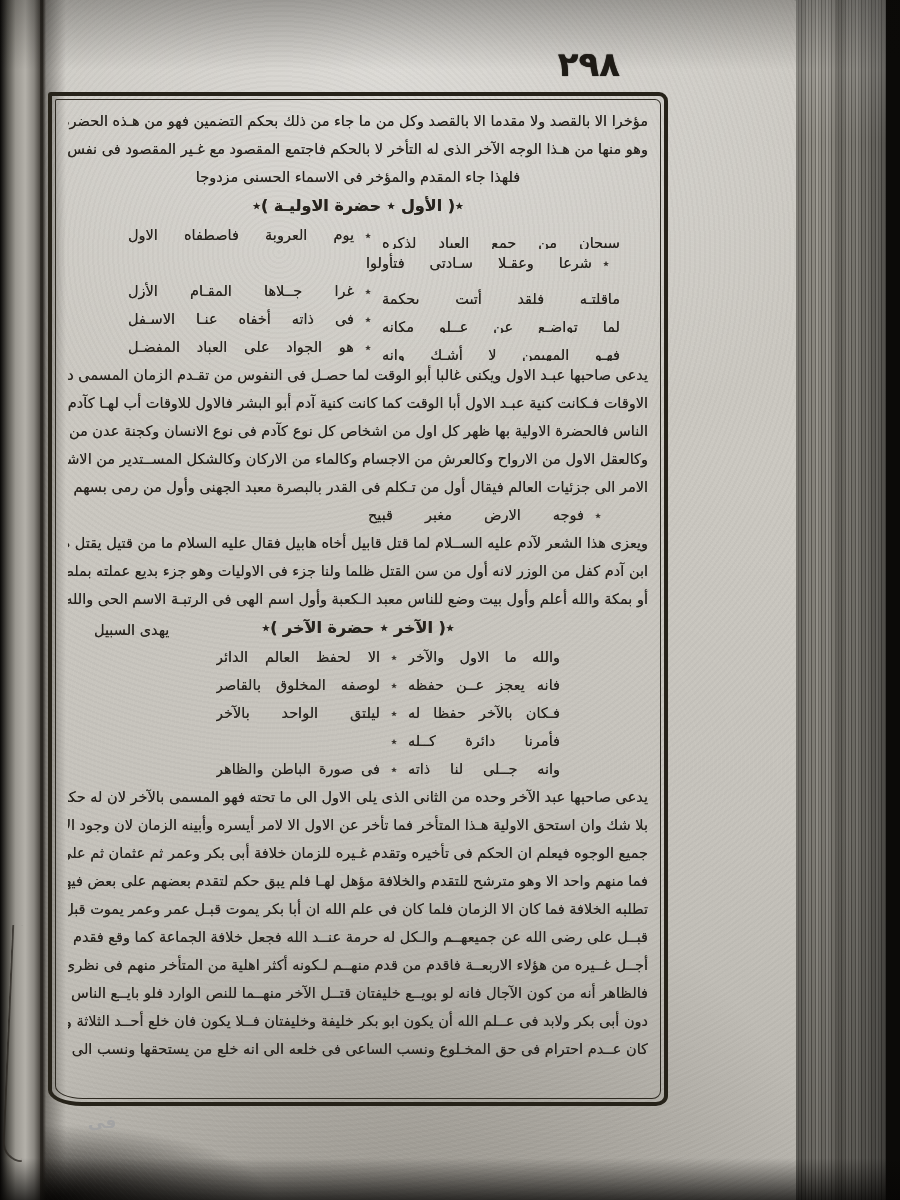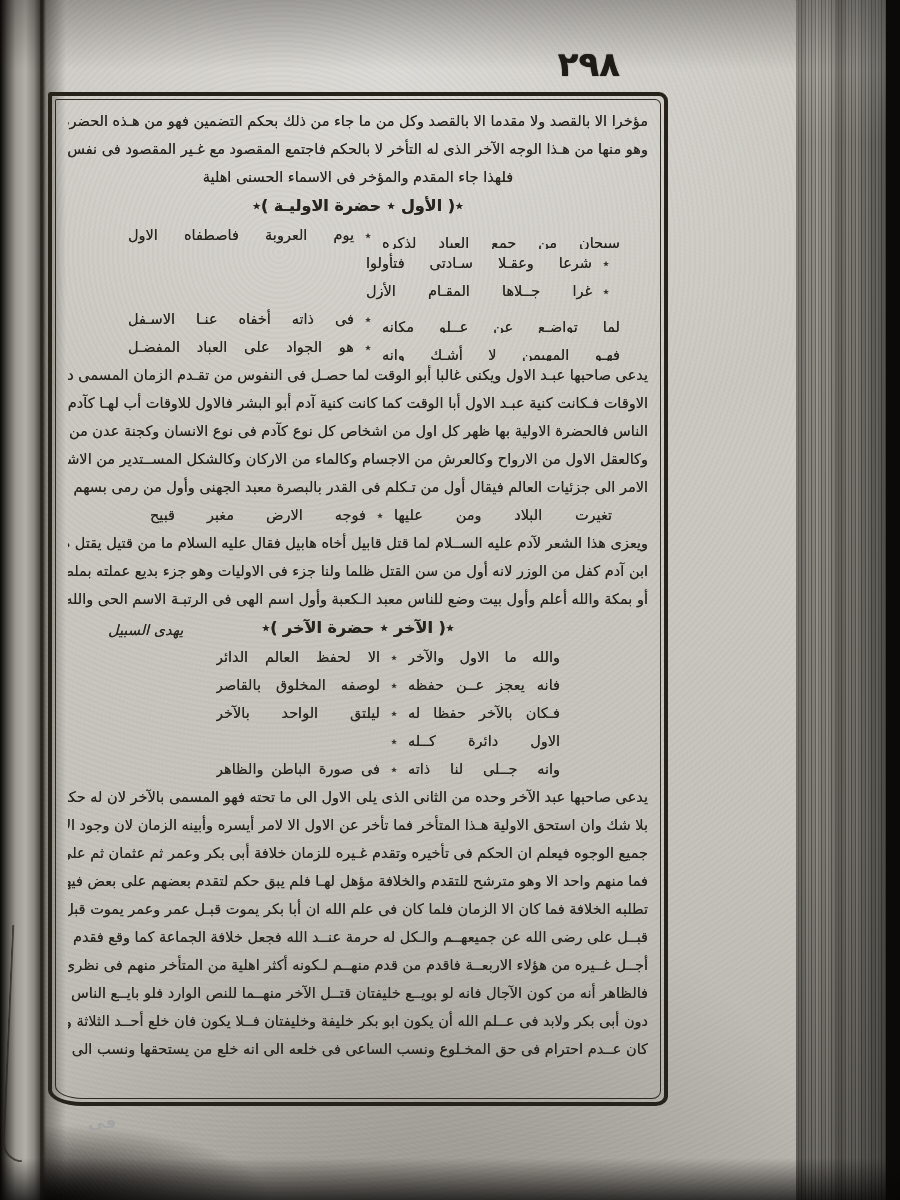--- a/index.html
+++ b/index.html
@@ -83,21 +83,21 @@
     position:absolute;inset:7px 12px 5px 12px;
     overflow:hidden;
     font-size:14.5px;
     text-shadow:0 0 0.5px rgba(35,30,24,0.75);
   }
   .ln{height:28px;line-height:28px;white-space:nowrap;overflow:hidden;}
   .ln.j{text-align:justify;text-align-last:justify;}
   .ln.r{text-align:right;text-align-last:right;}
   .ln.c{text-align:center;text-align-last:center;}
   .heading-line{position:relative;height:30px;line-height:30px;text-align:center;font-weight:bold;font-size:16px;white-space:nowrap;}
-  .heading-line .side{position:absolute;left:40px;top:2px;font-weight:normal;font-size:14.5px;font-style:italic;}
+  .heading-line .side{position:absolute;left:26px;top:2px;font-weight:normal;font-size:14.5px;}
   .poem .verse{display:flex;height:28px;line-height:28px;}
   .poem .star{flex:0 0 28px;text-align:center;font-size:12px;opacity:0.9;}
   .hemi{white-space:nowrap;overflow:hidden;text-align:justify;text-align-last:justify;}
   .poem.p1 .verse{width:492px;margin:0 28px 0 auto;}
   .poem.p1 .hemi-r{flex:0 0 238px;margin-top:8px;}
   .poem.p1 .hemi-l{flex:0 0 226px;}
   .poem.sv .verse{width:462px;margin:0 36px 0 auto;}
   .poem.sv .hemi-r{flex:0 0 218px;}
   .poem.sv .hemi-l{flex:0 0 216px;}
   .poem.p2 .verse{width:344px;margin:0 88px 0 auto;}
@@ -123,39 +123,40 @@
   <div class="page-number">٢٩٨</div>
 
   <div class="frame">
     <div class="frame-inner">
       <div class="content">
 
         <div class="prose">
 
         <div class="ln j">مؤخرا الا بالقصد ولا مقدما الا بالقصد وكل من ما جاء من ذلك بحكم التضمين فهو من هـذه الحضرة من هذا الوجه</div>
             <div class="ln j">وهو منها من هـذا الوجه الآخر الذى له التأخر لا بالحكم فاجتمع المقصود مع غـير المقصود فى نفس التأخر والتقدم</div>
-            <div class="ln c">فلهذا جاء المقدم والمؤخر فى الاسماء الحسنى اهلية</div>
+            <div class="ln c">فلهذا جاء المقدم والمؤخر فى الاسماء الحسنى مزدوجا</div>
           </div>
 
         <div class="heading-line">
           <span>٭( الأول ٭ حضرة الاوليـة )٭</span>
         </div>
 
         <div class="poem p1">
 
         <div class="verse">
               <div class="hemi hemi-r">سبحان من جمع العباد لذكره</div>
               <div class="star">٭</div>
               <div class="hemi hemi-l">يوم العروبة فاصطفاه الاول</div>
             </div>
             <div class="verse">
               <div class="star">٭</div>
               <div class="hemi hemi-l">شرعا وعقـلا سـادتى فتأولوا</div>
             </div>
             <div class="verse">
+              <div class="hemi hemi-r">ماقلتـه فلقد أتيت بحكمة</div>
               <div class="star">٭</div>
               <div class="hemi hemi-l">غرا جــلاها المقـام الأزل</div>
             </div>
             <div class="verse">
               <div class="hemi hemi-r">لما تواضـع عن عــلو مكانه</div>
               <div class="star">٭</div>
               <div class="hemi hemi-l">فى ذاته أخفاه عنـا الاسـفل</div>
             </div>
             <div class="verse">
               <div class="hemi hemi-r">فهـو المهيمن لا أشـك وانه</div>
@@ -169,21 +170,20 @@
         <div class="ln j">يدعى صاحبها عبـد الاول ويكنى غالبا أبو الوقت لما حصـل فى النفوس من تقـدم الزمان المسمى دهرا الذى تفصله</div>
             <div class="ln j">الاوقات فـكانت كنية عبـد الاول أبا الوقت كما كانت كنية آدم أبو البشر فالاول للاوقات أب لهـا كآدم لسائر</div>
             <div class="ln j">الناس فالحضرة الاولية بها ظهر كل اول من اشخاص كل نوع كآدم فى نوع الانسان وكجنة عدن من الجنات</div>
             <div class="ln j">وكالعقل الاول من الارواح وكالعرش من الاجسام وكالماء من الاركان وكالشكل المســتدير من الاشكال ثم ينزل</div>
             <div class="ln j">الامر الى جزئيات العالم فيقال أول من تـكلم فى القدر بالبصرة معبد الجهنى وأول من رمى بسهم فى سبيل الله ســعد</div>
           </div>
 
         <div class="poem sv">
 
         <div class="verse">
-              <div class="hemi hemi-r">تغيرت البلاد ومن عليها</div>
               <div class="star">٭</div>
               <div class="hemi hemi-l">فوجه الارض مغبر قبيح</div>
             </div>
           </div>
 
         <div class="prose">
 
         <div class="ln j">ويعزى هذا الشعر لآدم عليه الســلام لما قتل قابيل أخاه هابيل فقال عليه السلام ما من قتيل يقتل ظلما الا كان على</div>
             <div class="ln j">ابن آدم كفل من الوزر لانه أول من سن القتل ظلما ولنا جزء فى الاوليات وهو جزء بديع عملته بملطية من بلاد يونان</div>
             <div class="ln j">أو بمكة والله أعلم وأول بيت وضع للناس معبد الـكعبة وأول اسم الهى فى الرتبـة الاسم الحى والله يقول الحق وهو</div>
@@ -205,21 +205,21 @@
               <div class="hemi hemi-r">فانه يعجز عــن حفظه</div>
               <div class="star">٭</div>
               <div class="hemi hemi-l">لوصفه المخلوق بالقاصر</div>
             </div>
             <div class="verse">
               <div class="hemi hemi-r">فـكان بالآخر حفظا له</div>
               <div class="star">٭</div>
               <div class="hemi hemi-l">ليلتق الواحد بالآخر</div>
             </div>
             <div class="verse">
-              <div class="hemi hemi-r">الاول دائرة كــله</div>
+              <div class="hemi hemi-r">فأمرنا دائرة كــله</div>
               <div class="star">٭</div>
             </div>
             <div class="verse">
               <div class="hemi hemi-r">وانه جــلى لنا ذاته</div>
               <div class="star">٭</div>
               <div class="hemi hemi-l">فى صورة الباطن والظاهر</div>
             </div>
           </div>
 
         <div class="prose">

